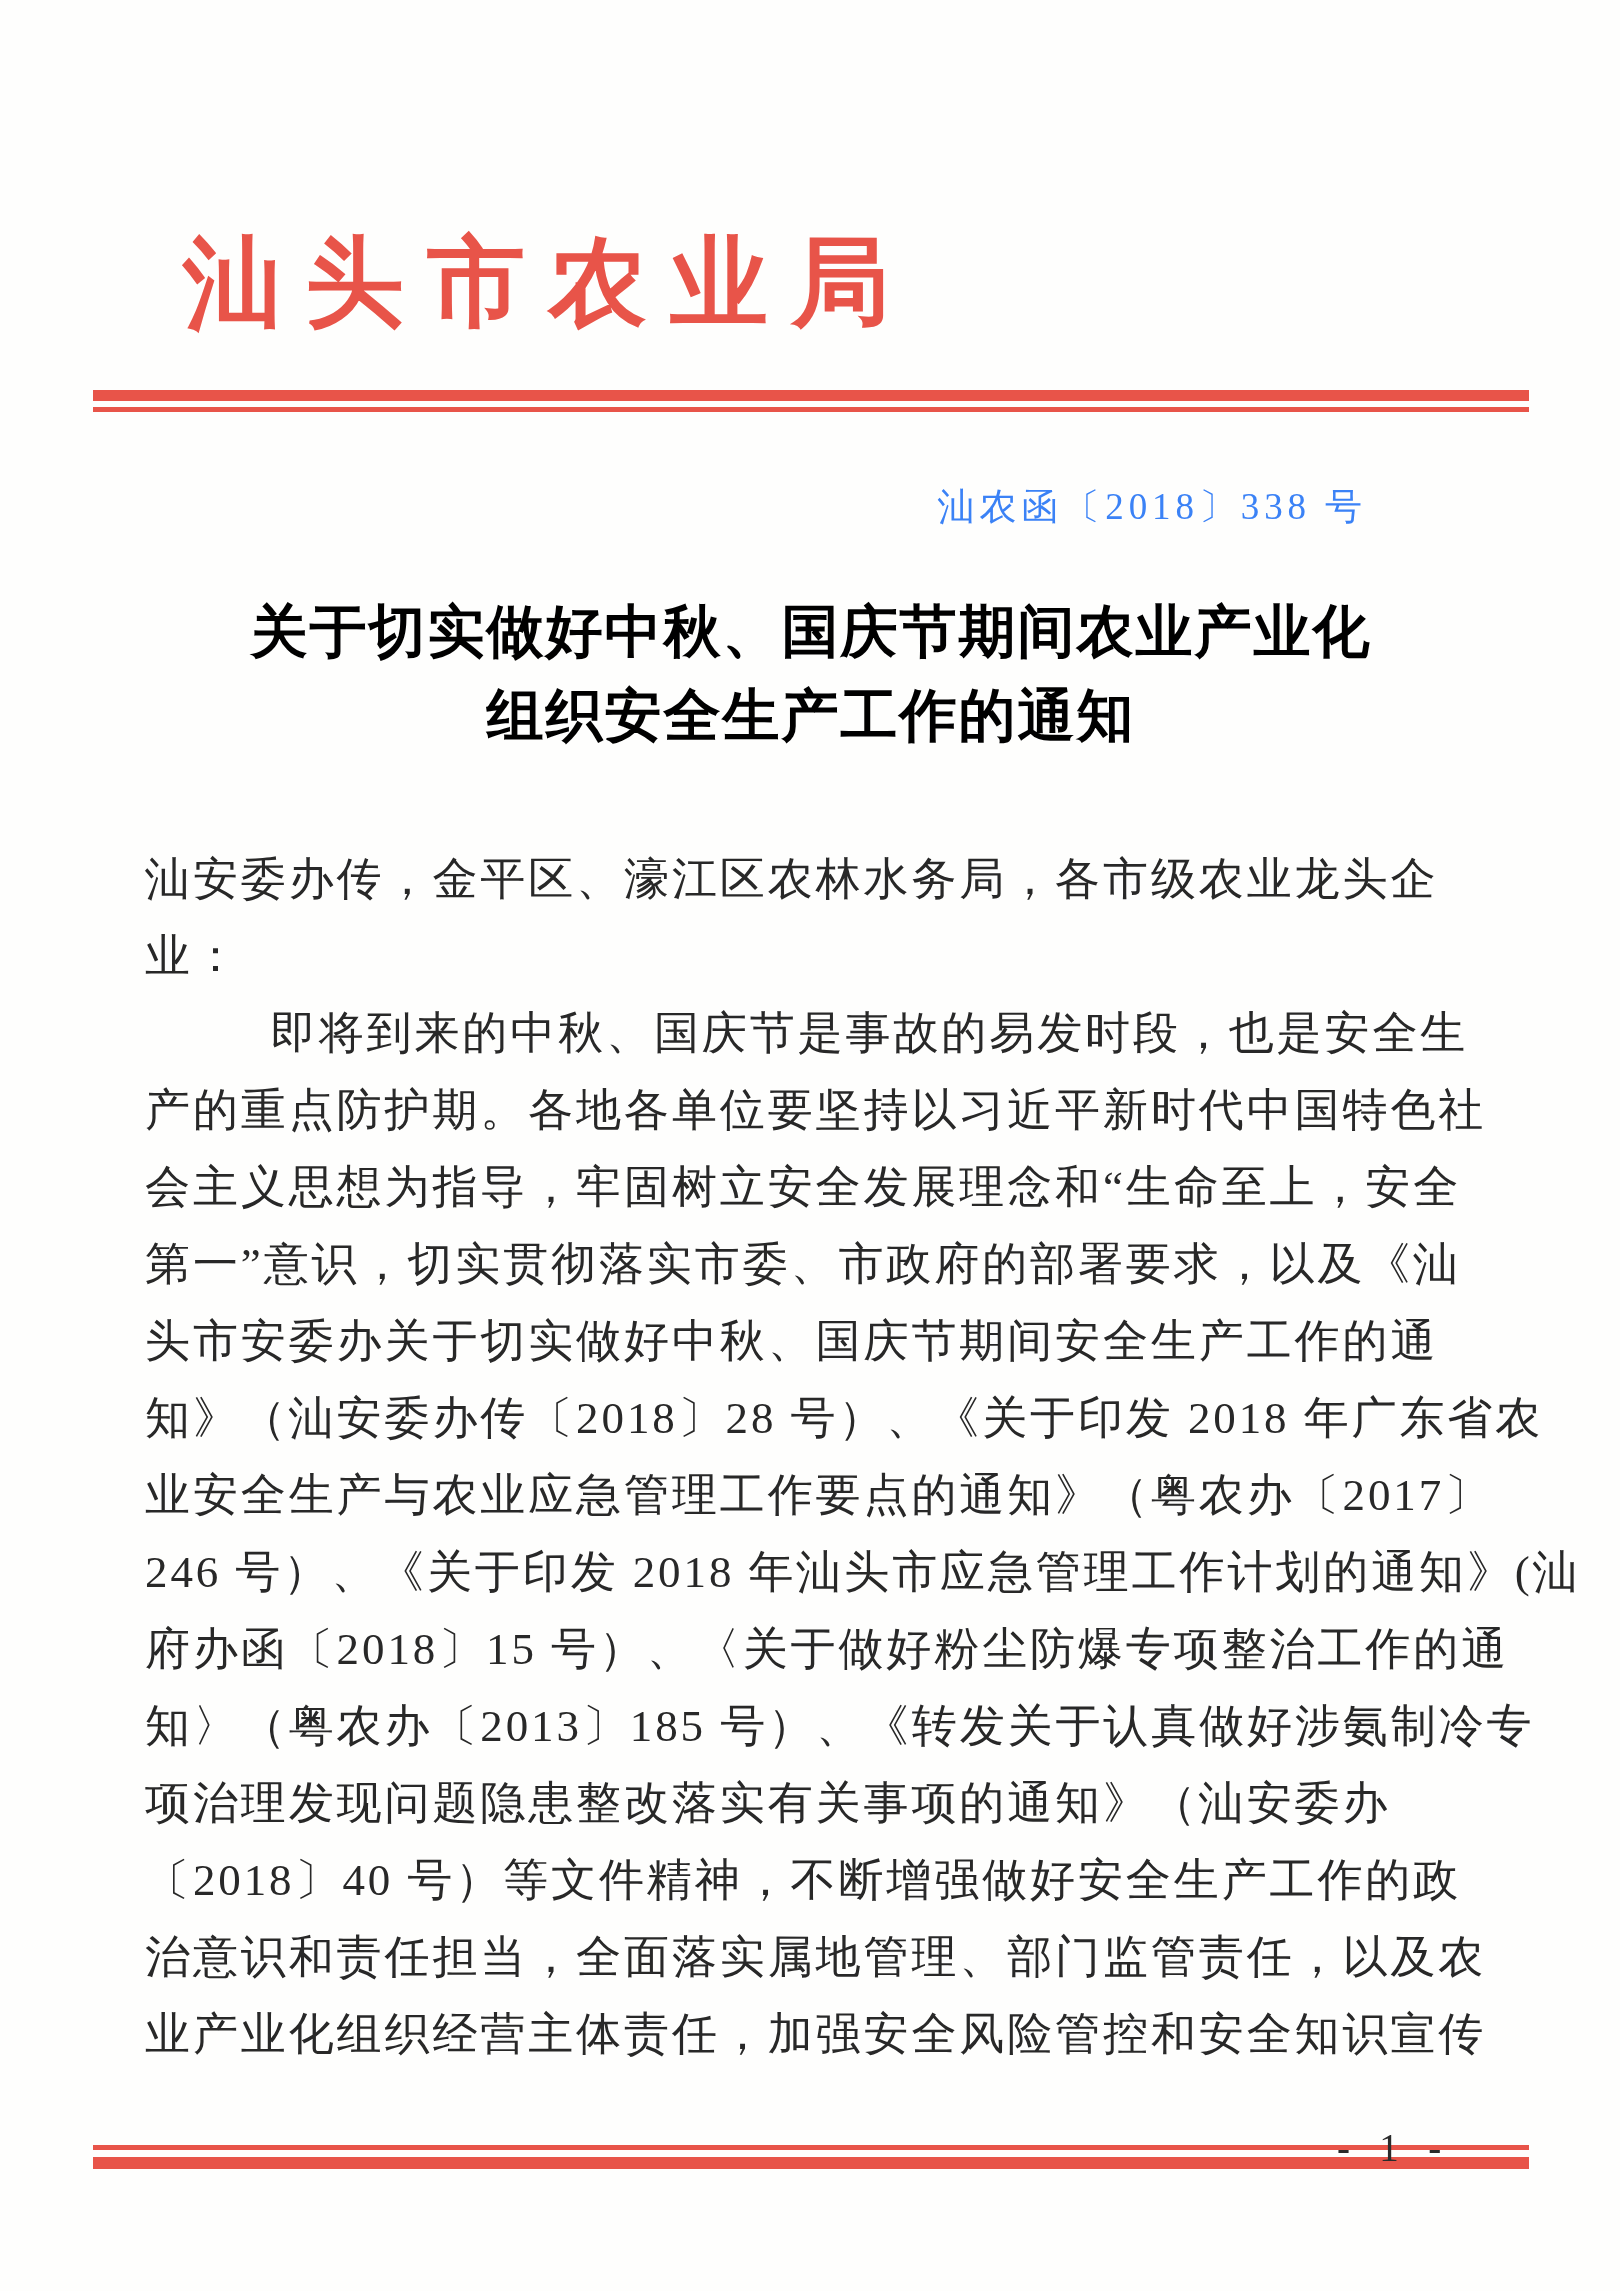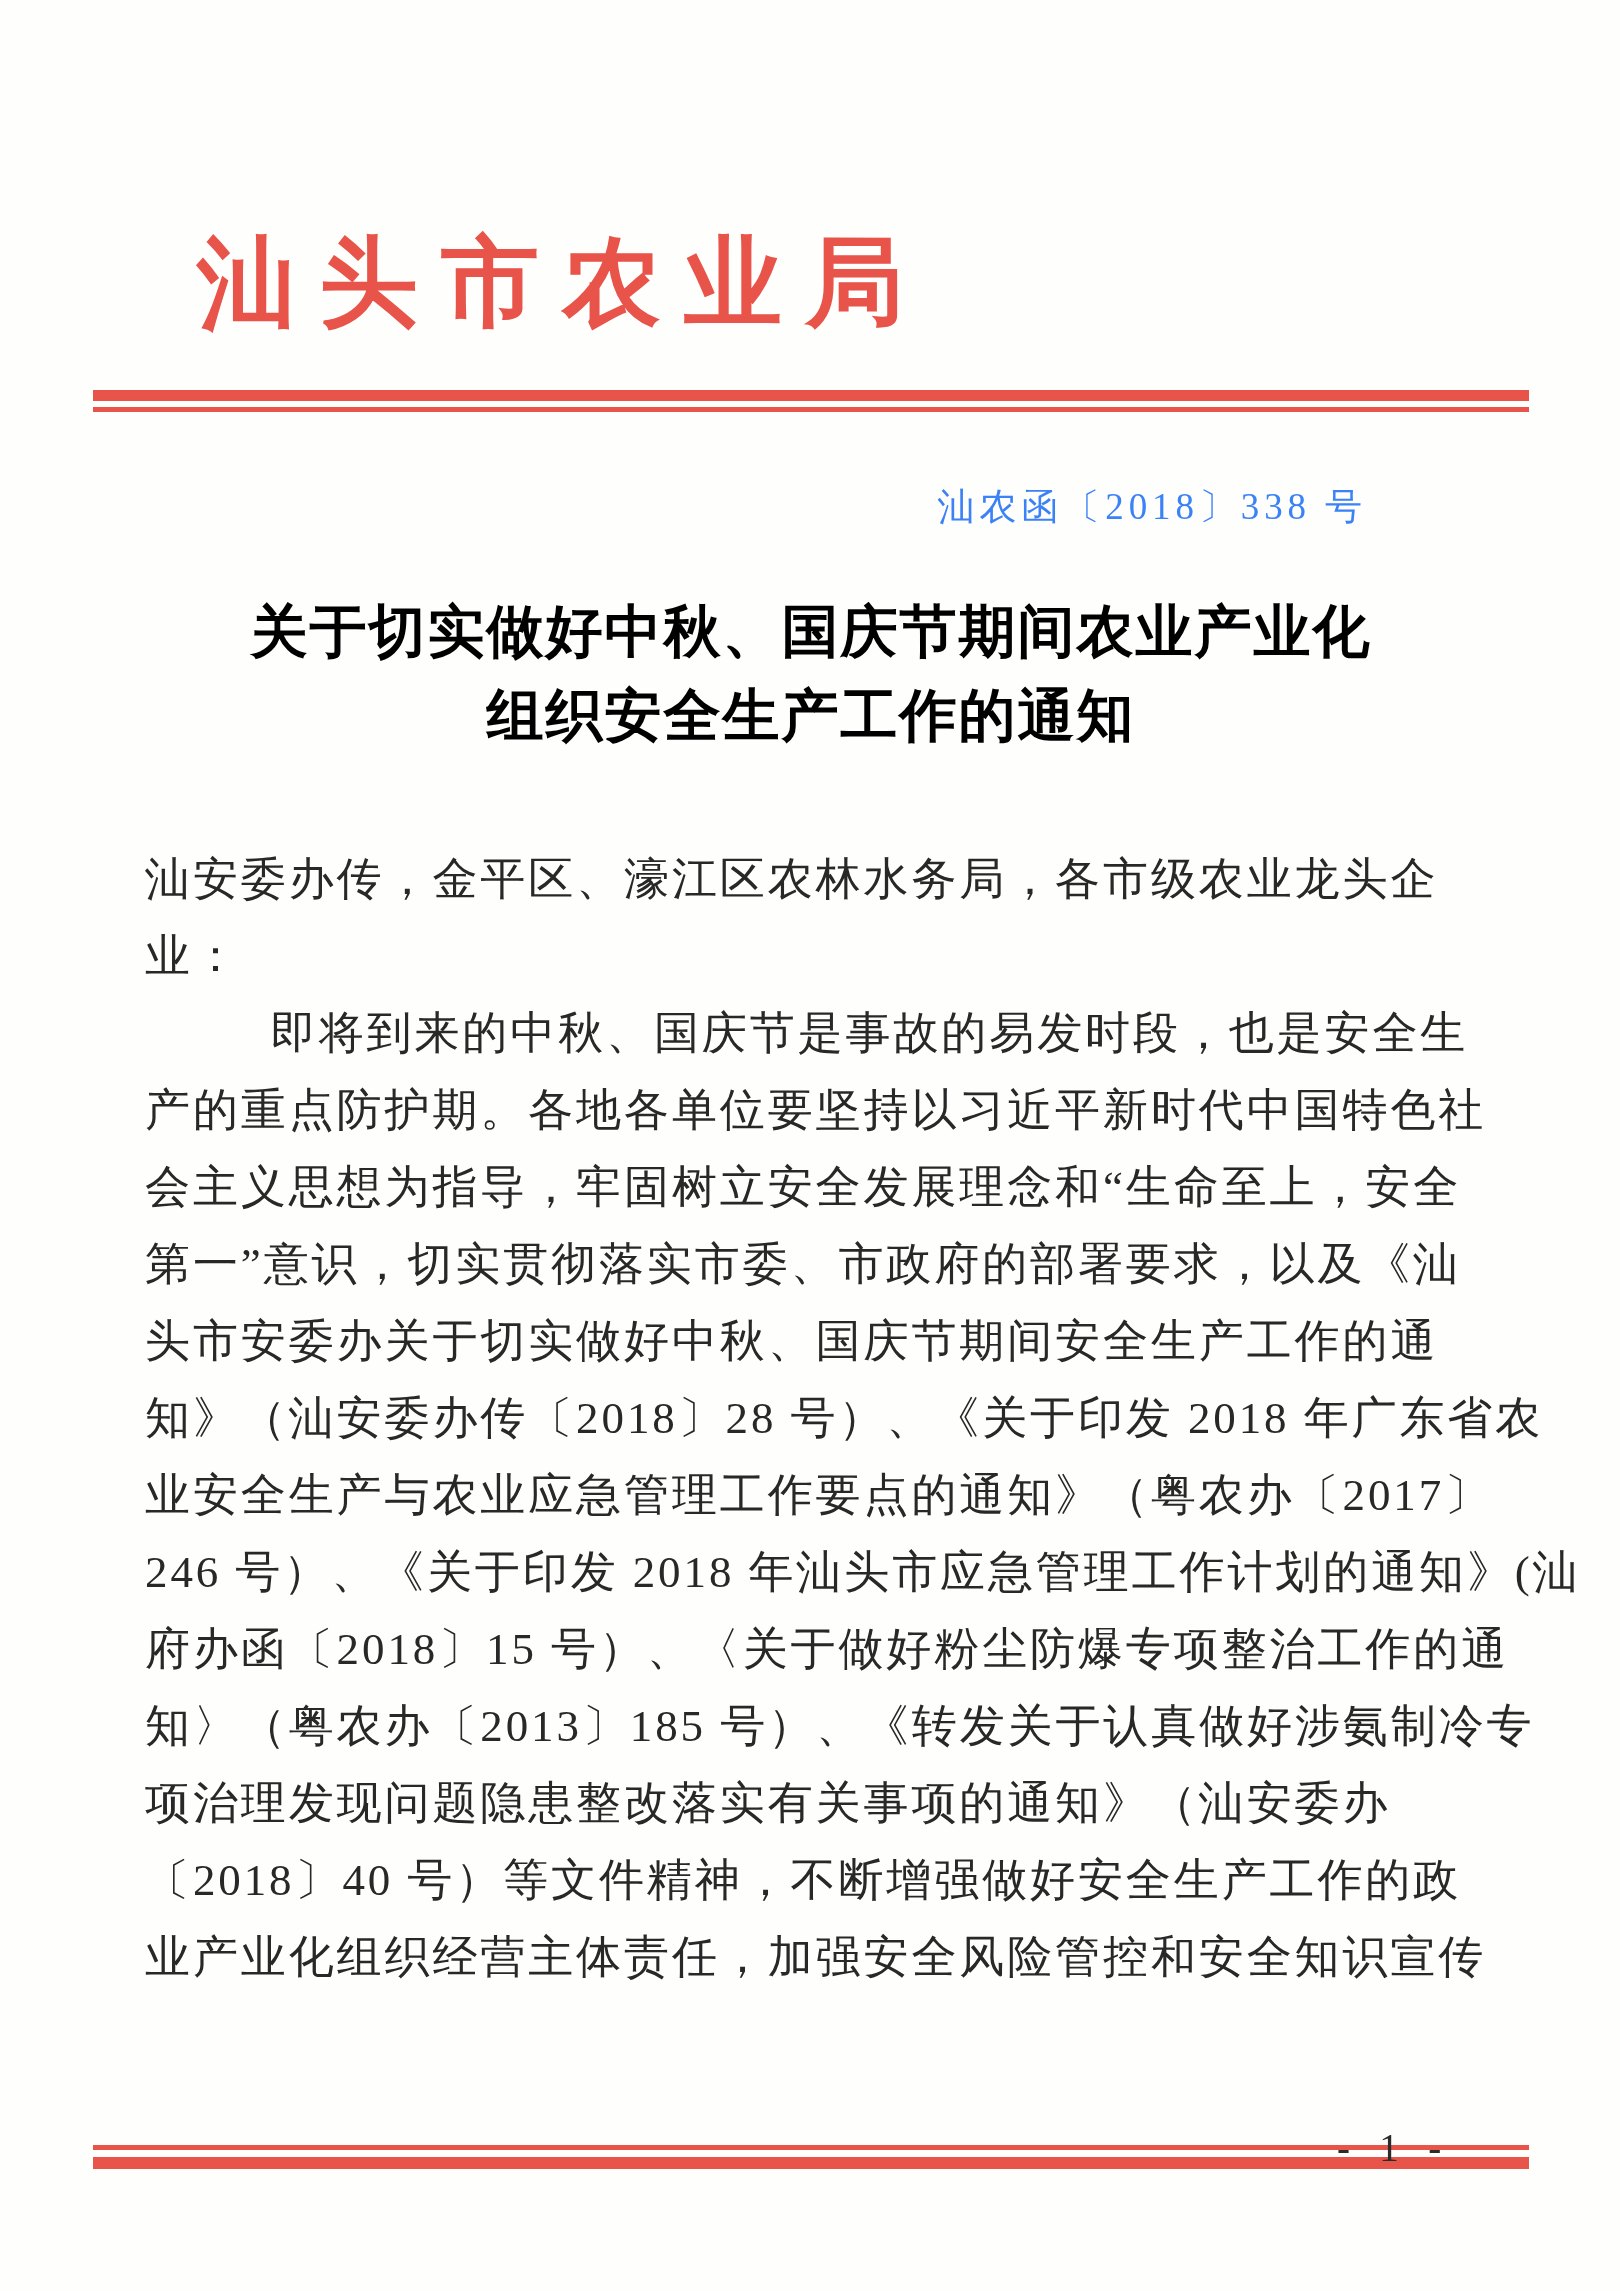--- a/index.html
+++ b/index.html
@@ -10,21 +10,21 @@
     background: #fefefd;
     overflow: hidden;
     font-family: "Liberation Serif", "DejaVu Serif", serif;
     color: var(--ink, #262626);
   }
 
   
   .agency-name {
     position: absolute;
     top: 218px;
-    left: 198px;
+    left: 184px;
     font-size: 98px;
     font-weight: 700;
     letter-spacing: 23.5px;
     white-space: nowrap;
     color: var(--accent, #e85449);
     font-family: "Liberation Serif", "DejaVu Serif", serif;
   }
 
   .rule { position: absolute; left: 93px; width: 1436px; background: var(--accent, #e85449); }
   .rule-top-thick  { top: 390px; height: 10.8px; }
@@ -107,20 +107,21 @@
     <div class="body-line">会主义思想为指导，牢固树立安全发展理念和“生命至上，安全</div>
     <div class="body-line">第一”意识，切实贯彻落实市委、市政府的部署要求，以及《汕</div>
     <div class="body-line">头市安委办关于切实做好中秋、国庆节期间安全生产工作的通</div>
     <div class="body-line">知》（汕安委办传〔2018〕28 号）、《关于印发 2018 年广东省农</div>
     <div class="body-line">业安全生产与农业应急管理工作要点的通知》（粤农办〔2017〕</div>
     <div class="body-line">246 号）、《关于印发 2018 年汕头市应急管理工作计划的通知》(汕</div>
     <div class="body-line">府办函〔2018〕15 号）、〈关于做好粉尘防爆专项整治工作的通</div>
     <div class="body-line">知〉（粤农办〔2013〕185 号）、《转发关于认真做好涉氨制冷专</div>
     <div class="body-line">项治理发现问题隐患整改落实有关事项的通知》（汕安委办</div>
     <div class="body-line">〔2018〕40 号）等文件精神，不断增强做好安全生产工作的政</div>
+    <div class="body-line">治意识和责任担当，全面落实属地管理、部门监管责任，以及农</div>
     <div class="body-line">业产业化组织经营主体责任，加强安全风险管控和安全知识宣传</div>
   </div>
 
   <div class="page-number">- 1 -</div>
   <div class="rule rule-bottom-thin"></div>
   <div class="rule rule-bottom-thick"></div>
 
 </div>
 
 

